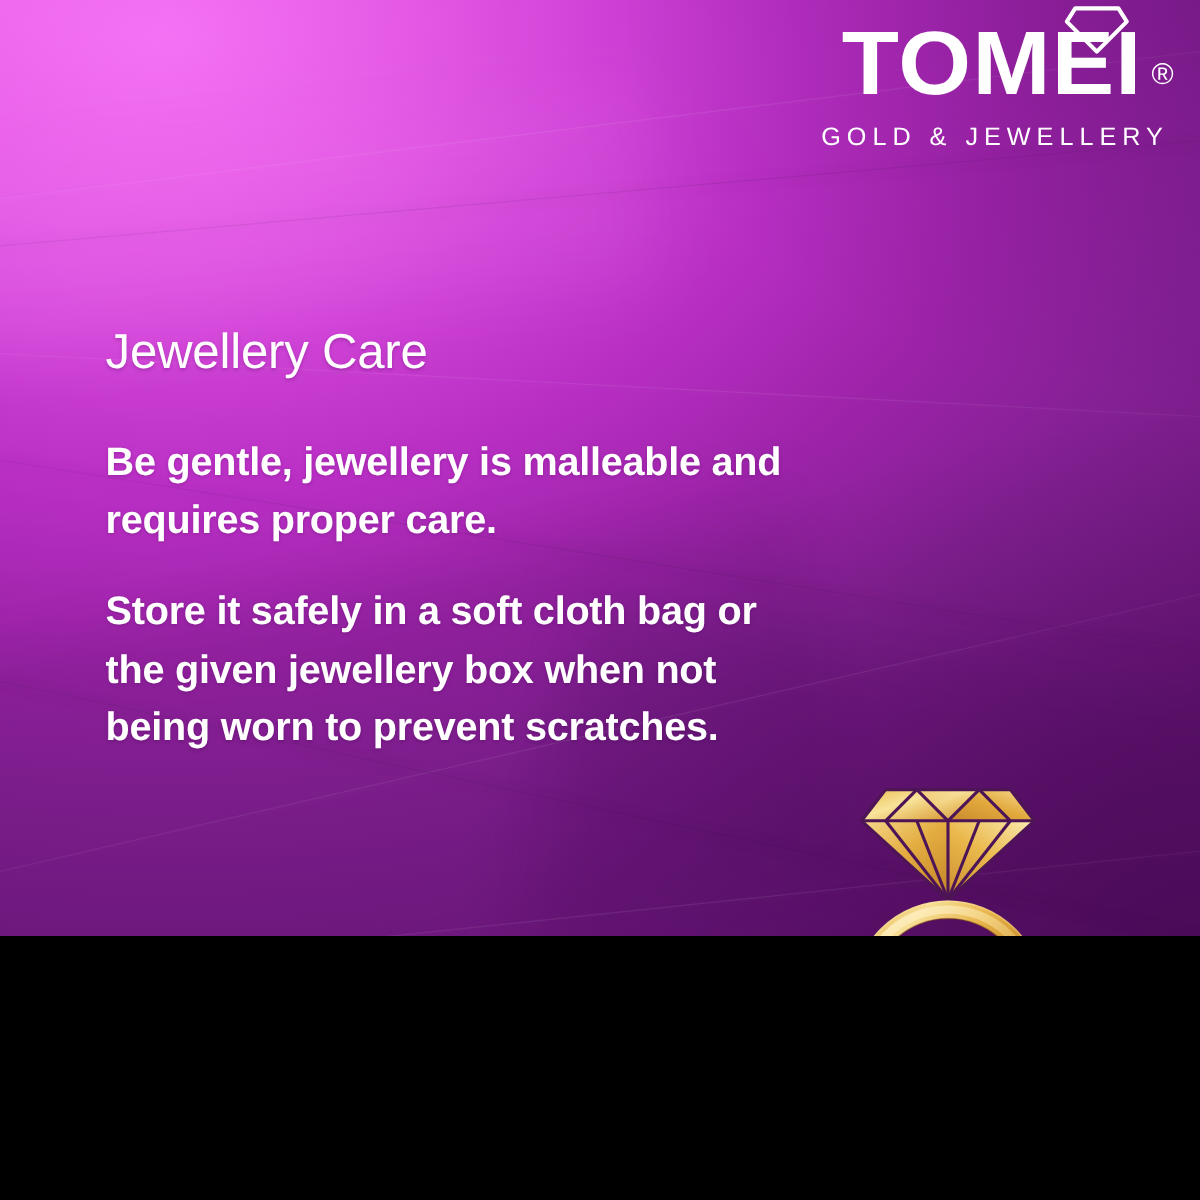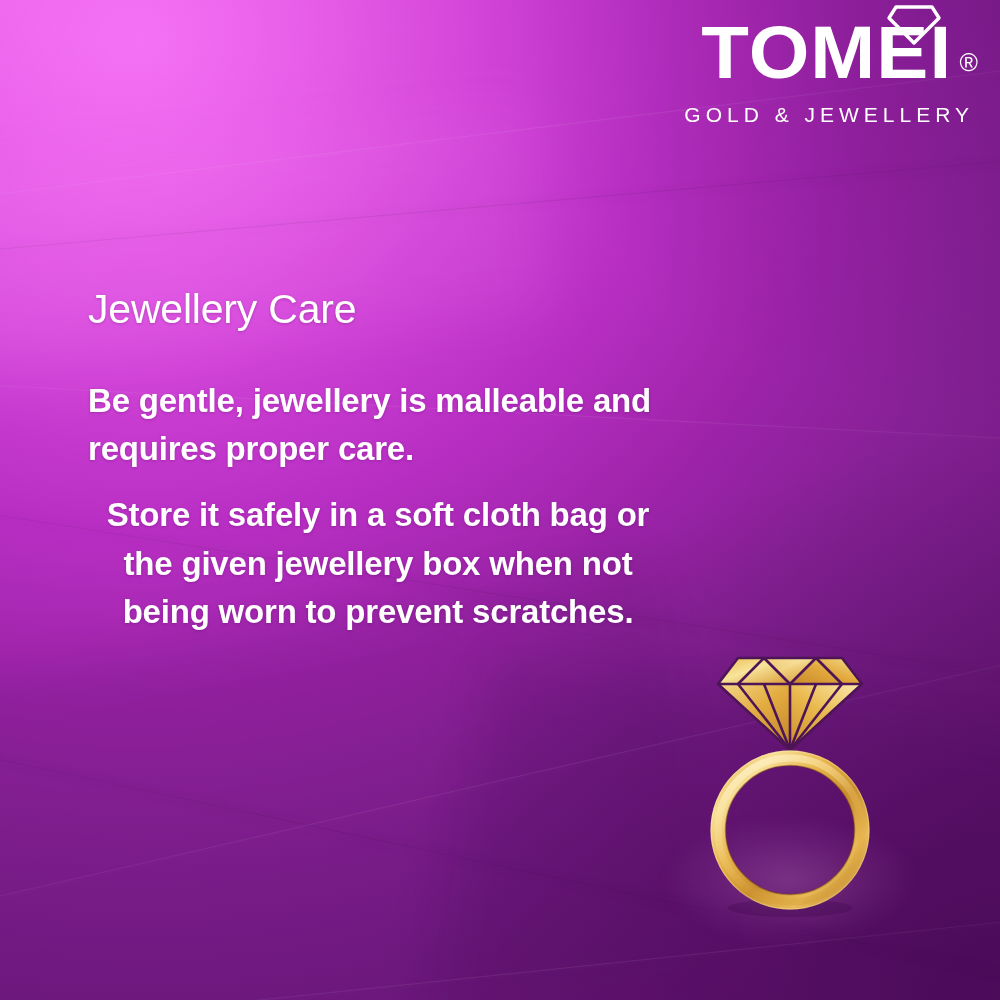--- a/index.html
+++ b/index.html
@@ -7,21 +7,21 @@
 
   html, body {
     width:1000px; height:1000px;
     overflow:hidden;
     background:#000;
     font-family:"Liberation Sans", sans-serif;
   }
 
   #poster {
     position:relative;
-    width:1000px; height:1000px;
+    width:1000px; height:780px;
     overflow:hidden;
     
     background:
       radial-gradient(120% 110% at 14% 4%,
         #f06af0 0%,
         #e357e3 14%,
         #d244d8 28%,
         #b92fc4 44%,
         #9c23a8 60%,
         #842094 74%,
@@ -119,41 +119,41 @@
     margin-right:4px;
     font-size:21px;
     font-weight:normal;
     letter-spacing:5.0px;
     color:#ffffff;
     font-family:Liberation Sans, sans-serif;
     white-space:nowrap;
   }
 
   
-  .copy { position:absolute; left:88px; top:286px; width:580px; }
+  .copy { position:absolute; left:88px; top:270px; width:580px; }
 
   .headline {
     font-size:41px;
     font-weight:400;
     color:#ffffff;
     letter-spacing:-0.2px;
     line-height:1.15;
     margin-bottom:44px;
     text-shadow:0 1px 3px rgba(60,0,70,0.25);
   }
   .para {
     font-size:33px;
     font-weight:bold;
     color:#ffffff;
     line-height:1.46;
     letter-spacing:-0.2px;
     text-shadow:0 1px 3px rgba(60,0,70,0.25);
     margin-top:40px;
   }
-  .para + .para { margin-top:18px;text-align:center; }
+  .para + .para { margin-top:28px; }
 
   
   .ring-art {
     position:absolute;
     left:690px;
     top:640px;
     width:200px;
     height:290px;
   }
   .ring-glow {

